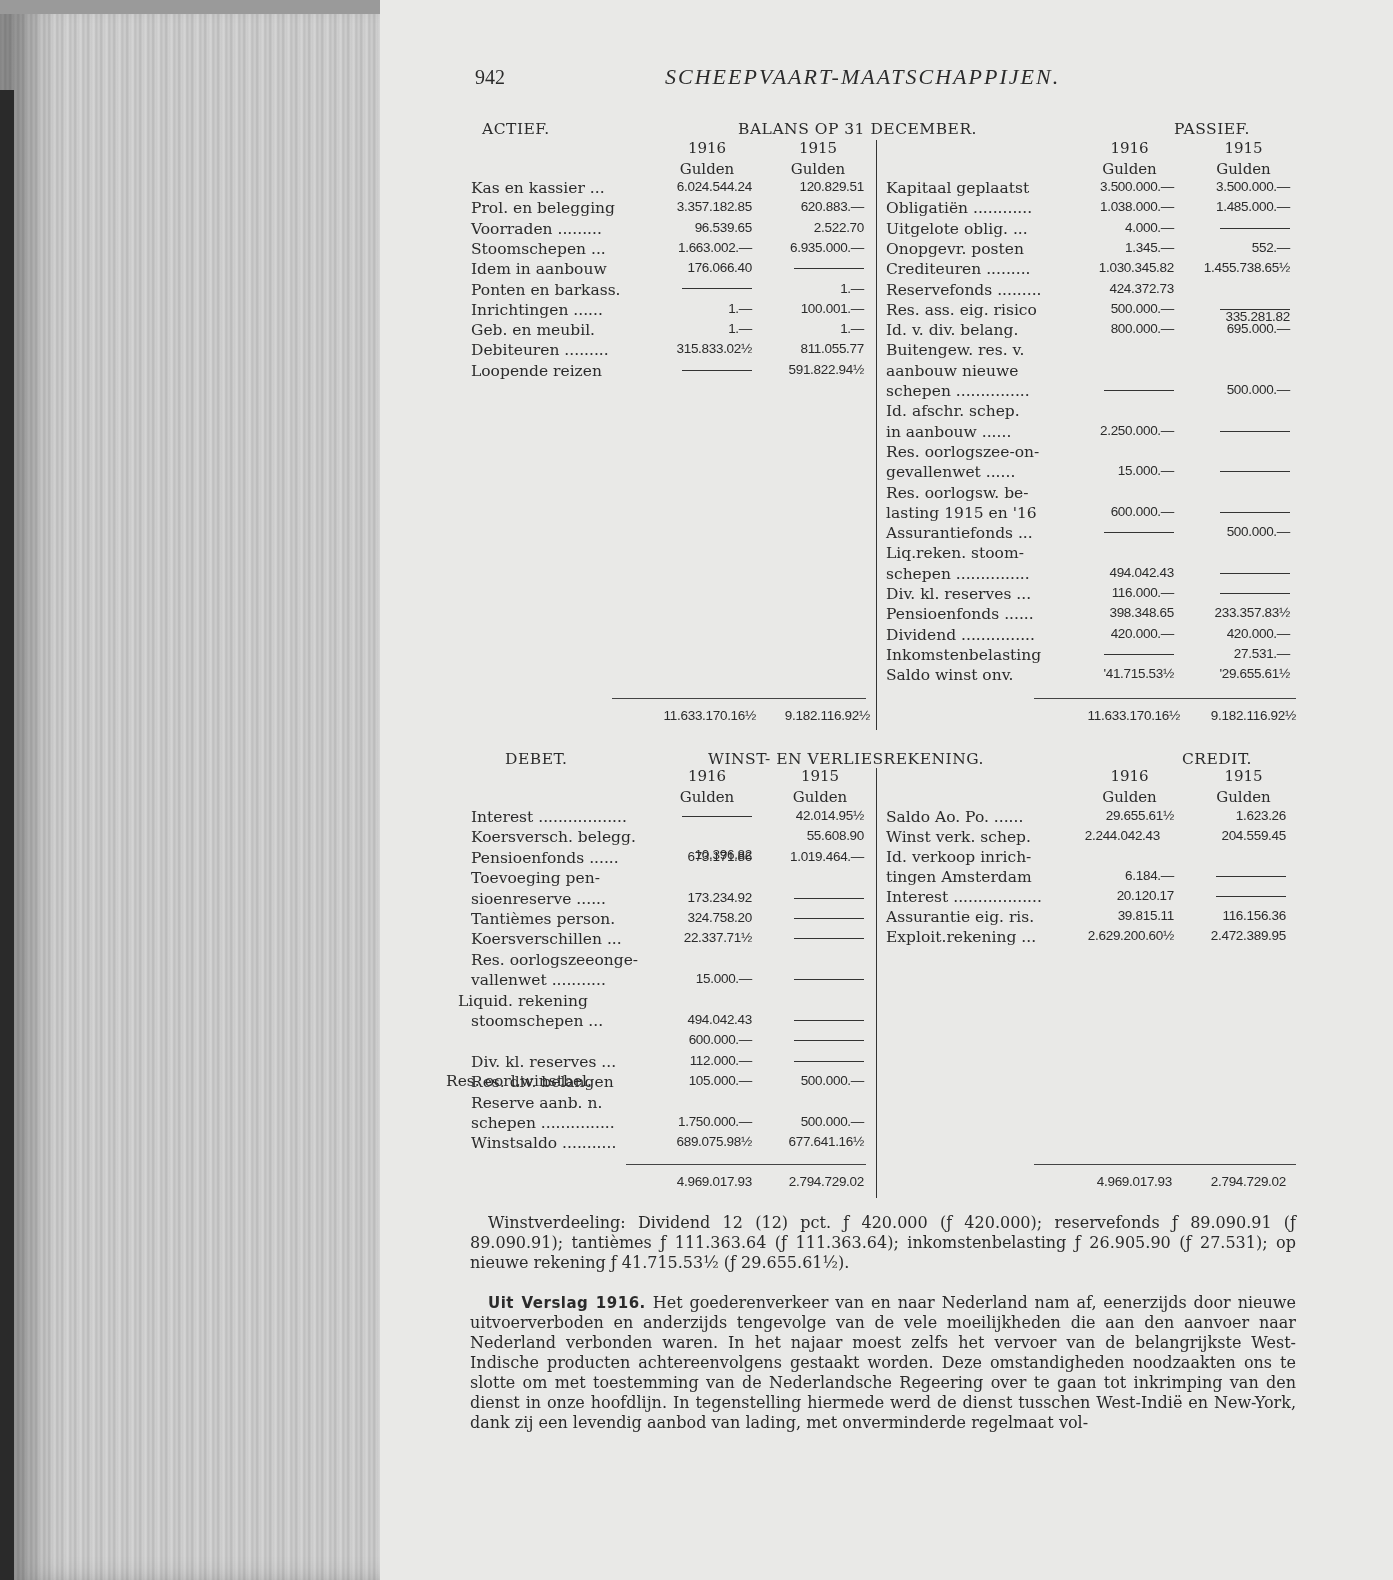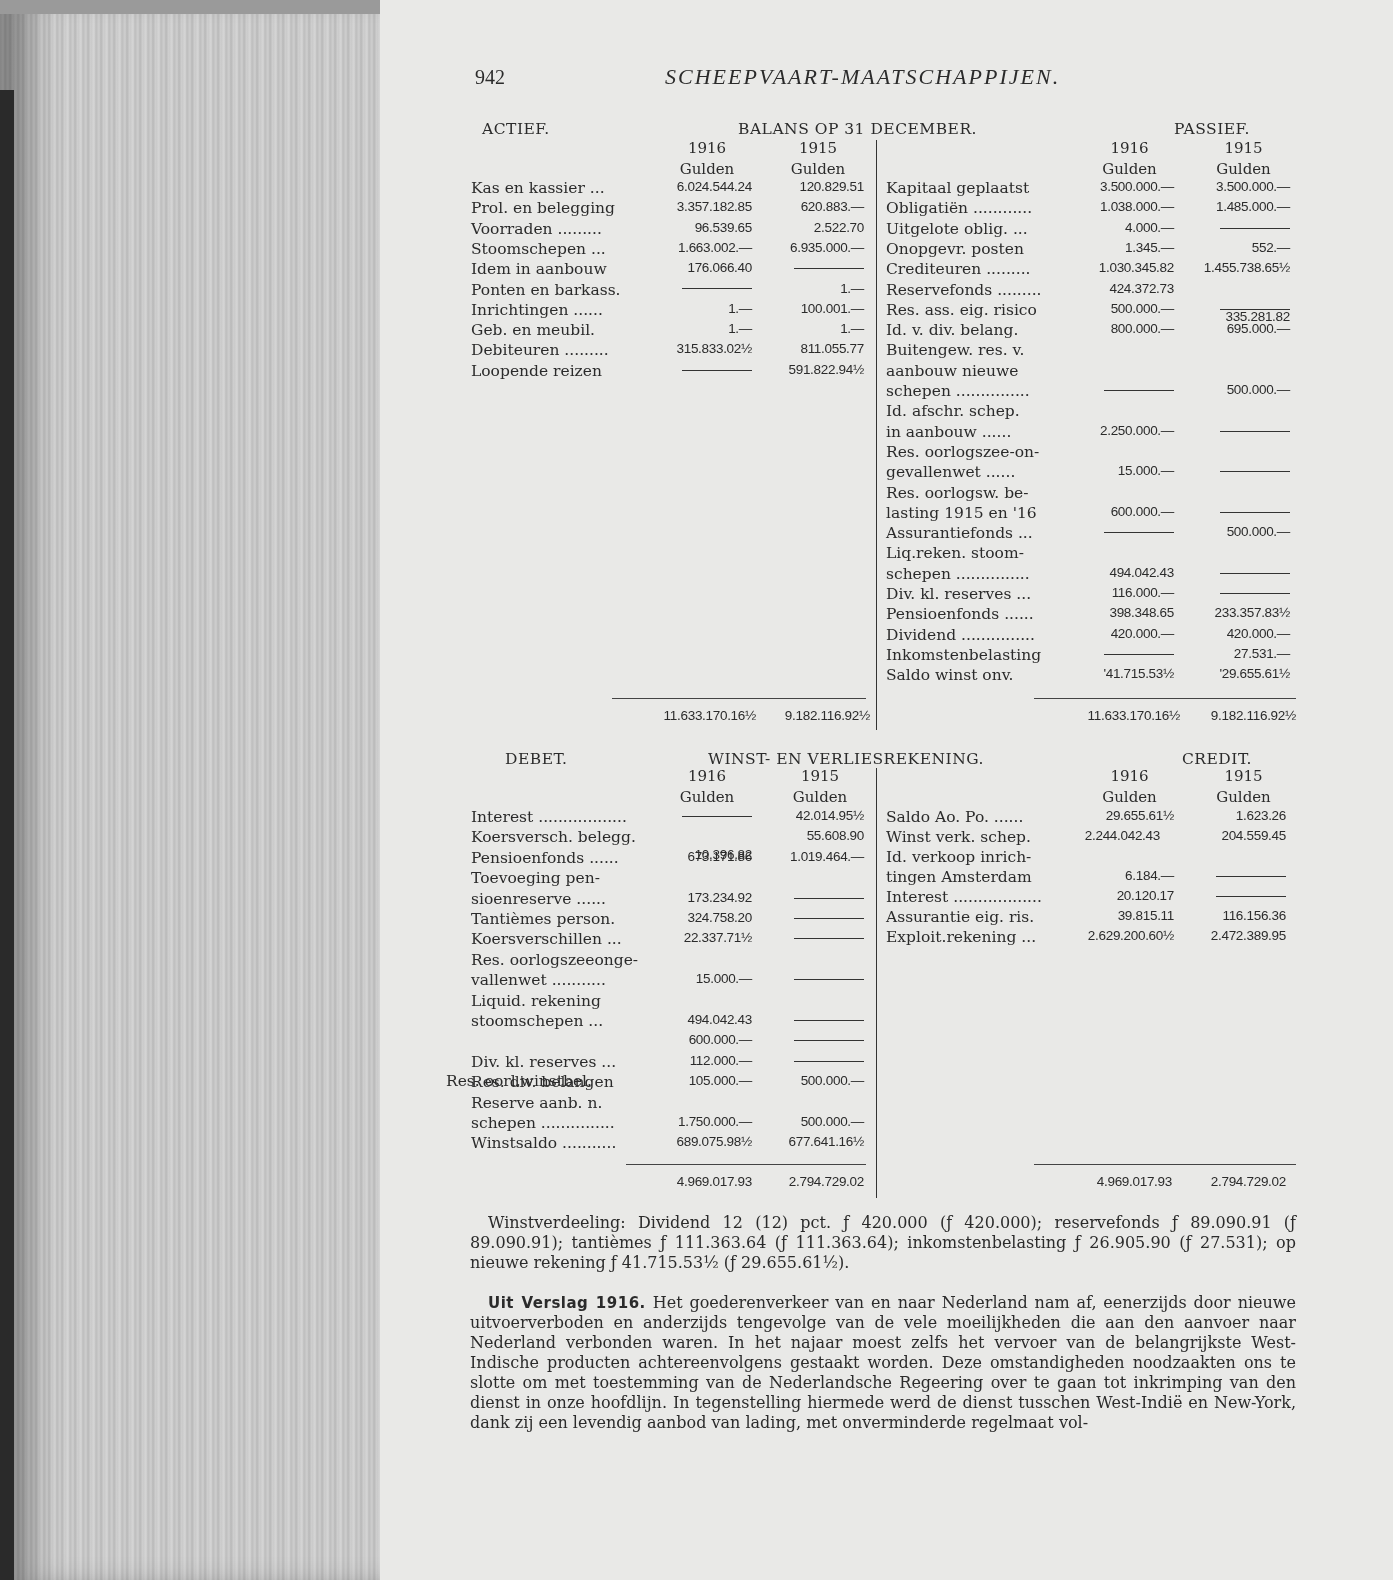--- a/index.html
+++ b/index.html
@@ -223,21 +223,21 @@
       <div class="num" style="left: 752px; width: 112px; top: 910px;"><span class="dash"></span></div>
       <div class="row" style="left: 471px; top: 929.4px;">Koersverschillen ...</div>
       <div class="num" style="left: 630px; width: 122px; top: 930.4px;">22.337.71½</div>
       <div class="num" style="left: 752px; width: 112px; top: 930.4px;"><span class="dash"></span></div>
       <div class="row" style="left: 471px; top: 949.8px;">Res. oorlogszeeonge-</div>
       <div class="num" style="left: 630px; width: 122px; top: 950.8px;"></div>
       <div class="num" style="left: 752px; width: 112px; top: 950.8px;"></div>
       <div class="row" style="left: 471px; top: 970.2px;">  vallenwet ...........</div>
       <div class="num" style="left: 630px; width: 122px; top: 971.2px;">15.000.—</div>
       <div class="num" style="left: 752px; width: 112px; top: 971.2px;"><span class="dash"></span></div>
-      <div class="row" style="left: 471px; top: 990.6px; text-align: right;">Liquid. rekening</div>
+      <div class="row" style="left: 458px; top: 990.6px; text-align: right;">Liquid. rekening</div>
       <div class="num" style="left: 630px; width: 122px; top: 991.6px;"></div>
       <div class="num" style="left: 752px; width: 112px; top: 991.6px;"></div>
       <div class="row" style="left: 471px; top: 1011px;">  stoomschepen ...</div>
       <div class="num" style="left: 630px; width: 122px; top: 1012px;">494.042.43</div>
       <div class="num" style="left: 752px; width: 112px; top: 1012px;"><span class="dash"></span></div>
       <div class="row" style="left: 446px; top: 1031.4px; margin-top: 40px;">Res. oorl.winstbel.</div>
       <div class="num" style="left: 630px; width: 122px; top: 1032.4px;">600.000.—</div>
       <div class="num" style="left: 752px; width: 112px; top: 1032.4px;"><span class="dash"></span></div>
       <div class="row" style="left: 471px; top: 1051.8px;">Div. kl. reserves ...</div>
       <div class="num" style="left: 630px; width: 122px; top: 1052.8px;">112.000.—</div>

